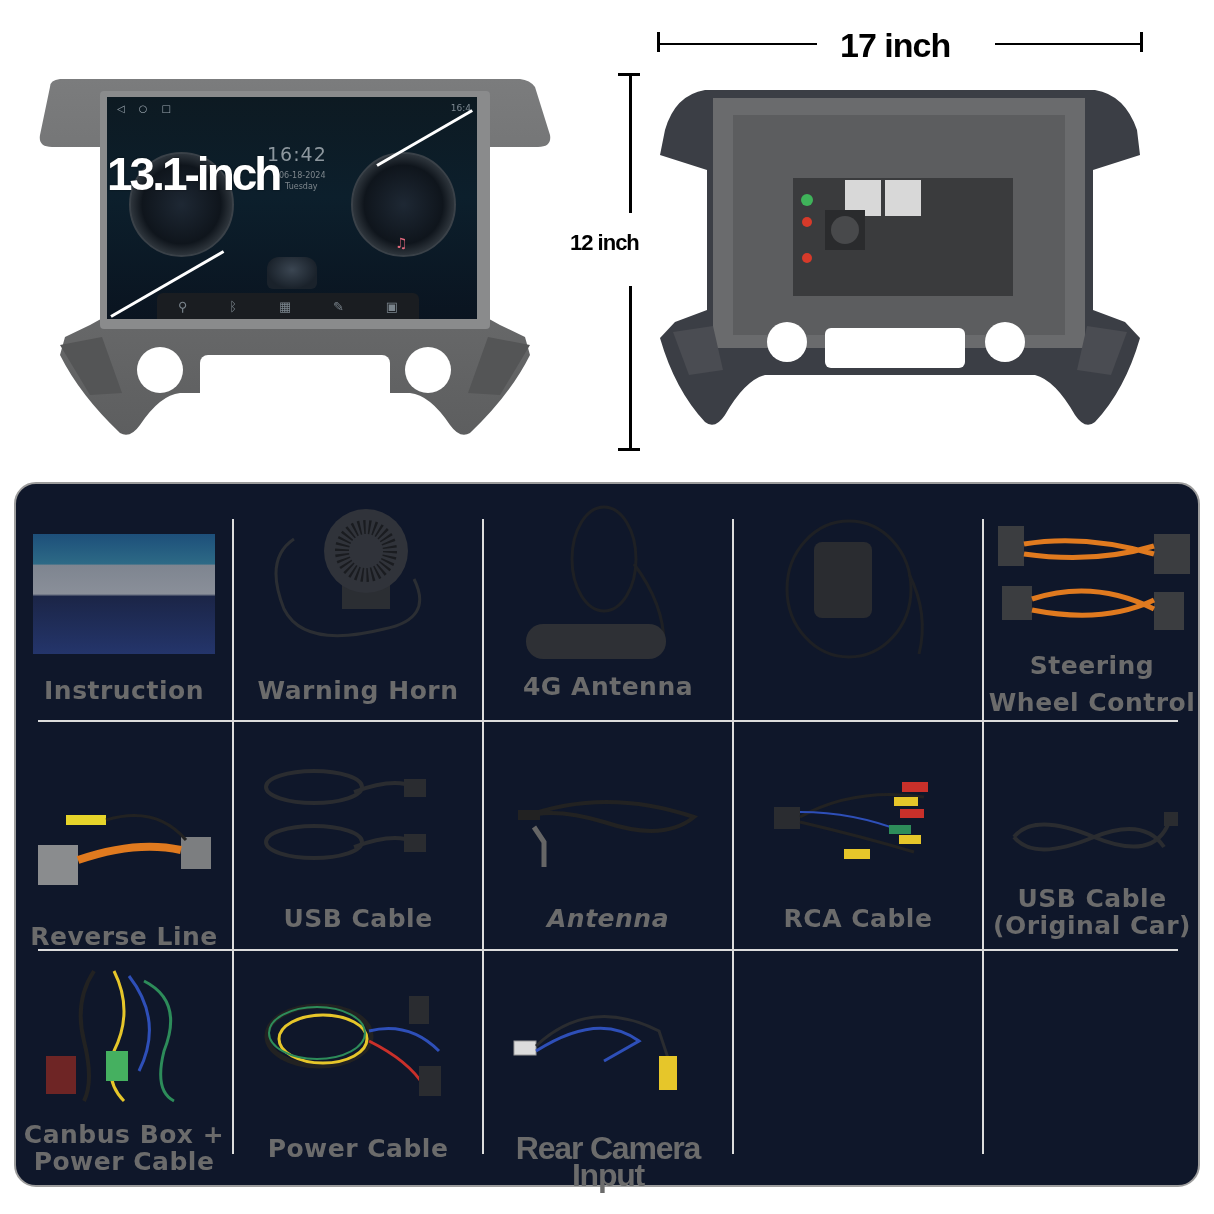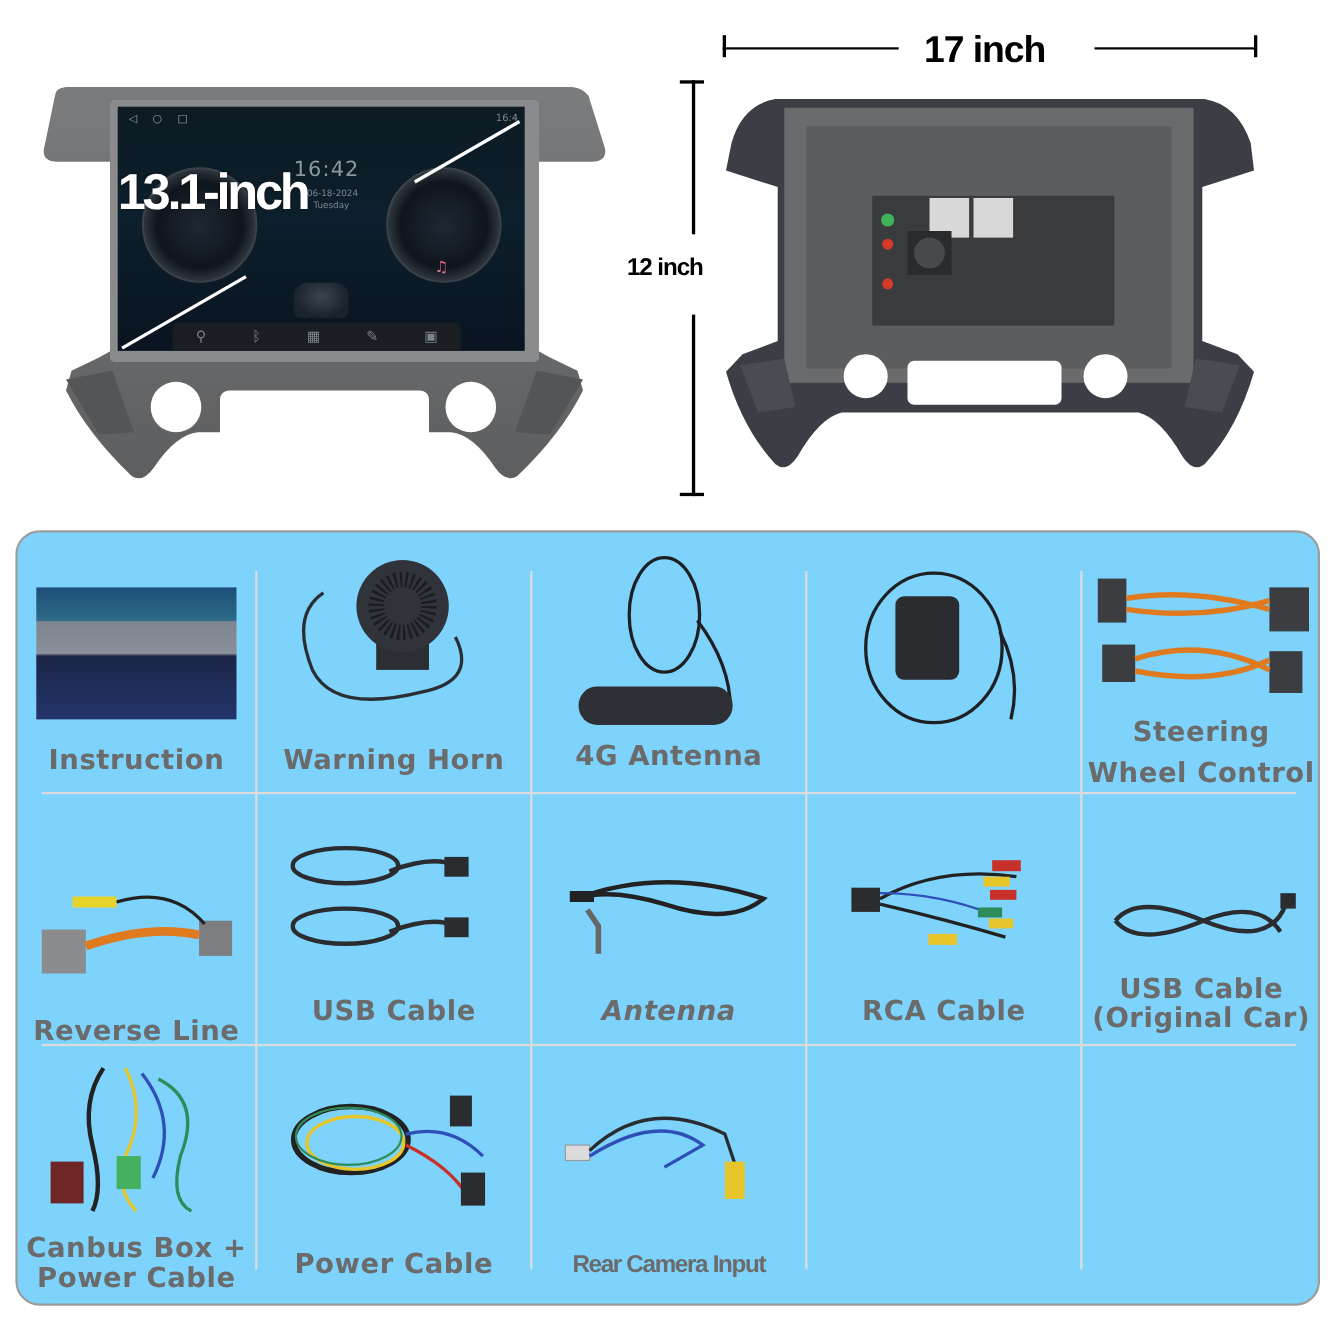--- a/index.html
+++ b/index.html
@@ -26,26 +26,26 @@
 
   
   .rear { position: absolute; left: 655px; top: 70px; width: 490px; height: 375px; }
   .dim-h { position: absolute; top: 34px; height: 2px; background: #000; }
   .dim-h-cap { position: absolute; top: 32px; width: 3px; height: 20px; background: #000; }
   .dim-v { position: absolute; left: 629px; width: 3px; background: #000; }
   .dim-v-cap { position: absolute; left: 618px; width: 22px; height: 3px; background: #000; }
   .dim-text { position: absolute; font-family: "Liberation Sans", sans-serif; font-weight: bold; color: #000; letter-spacing: -1px; }
 
   
-  .box { position: absolute; left: 14px; top: 482px; width: 1186px; height: 705px; border: 2px solid #9c9c9c; border-radius: 22px; background: #7dd3fc; }
+  .box { position: absolute; left: 14px; top: 482px; width: 1186px; height: 705px; border: 2px solid #9c9c9c; border-radius: 22px; background: #0f172a; }
   .vline { position: absolute; width: 2px; background: #dcdcdc; }
   .hline { position: absolute; height: 2px; background: #dcdcdc; }
   .cell { position: absolute; }
   .cell .label { position: absolute; left: 0; width: 100%; text-align: center; color: #6b6b6b; font-family: "DejaVu Sans", sans-serif; font-weight: bold; font-size: 25px; line-height: 27px; letter-spacing: 0.5px; }
-  .cell .label.condensed { font-family: "Liberation Sans", sans-serif; font-size: 22px; letter-spacing: -1.2px; }
+  .cell .label.condensed { font-family: "Liberation Sans", sans-serif; font-size: 32px; letter-spacing: -1.2px; }
   .cell .pic { position: absolute; }
 </style>
 </head>
 <body>
 
 <div class="front">
   <svg width="530" height="365" viewBox="0 0 530 365">
     <defs>
       <linearGradient id="bz" x1="0" y1="0" x2="0" y2="1">
         <stop offset="0" stop-color="#7b7c7d"></stop>

